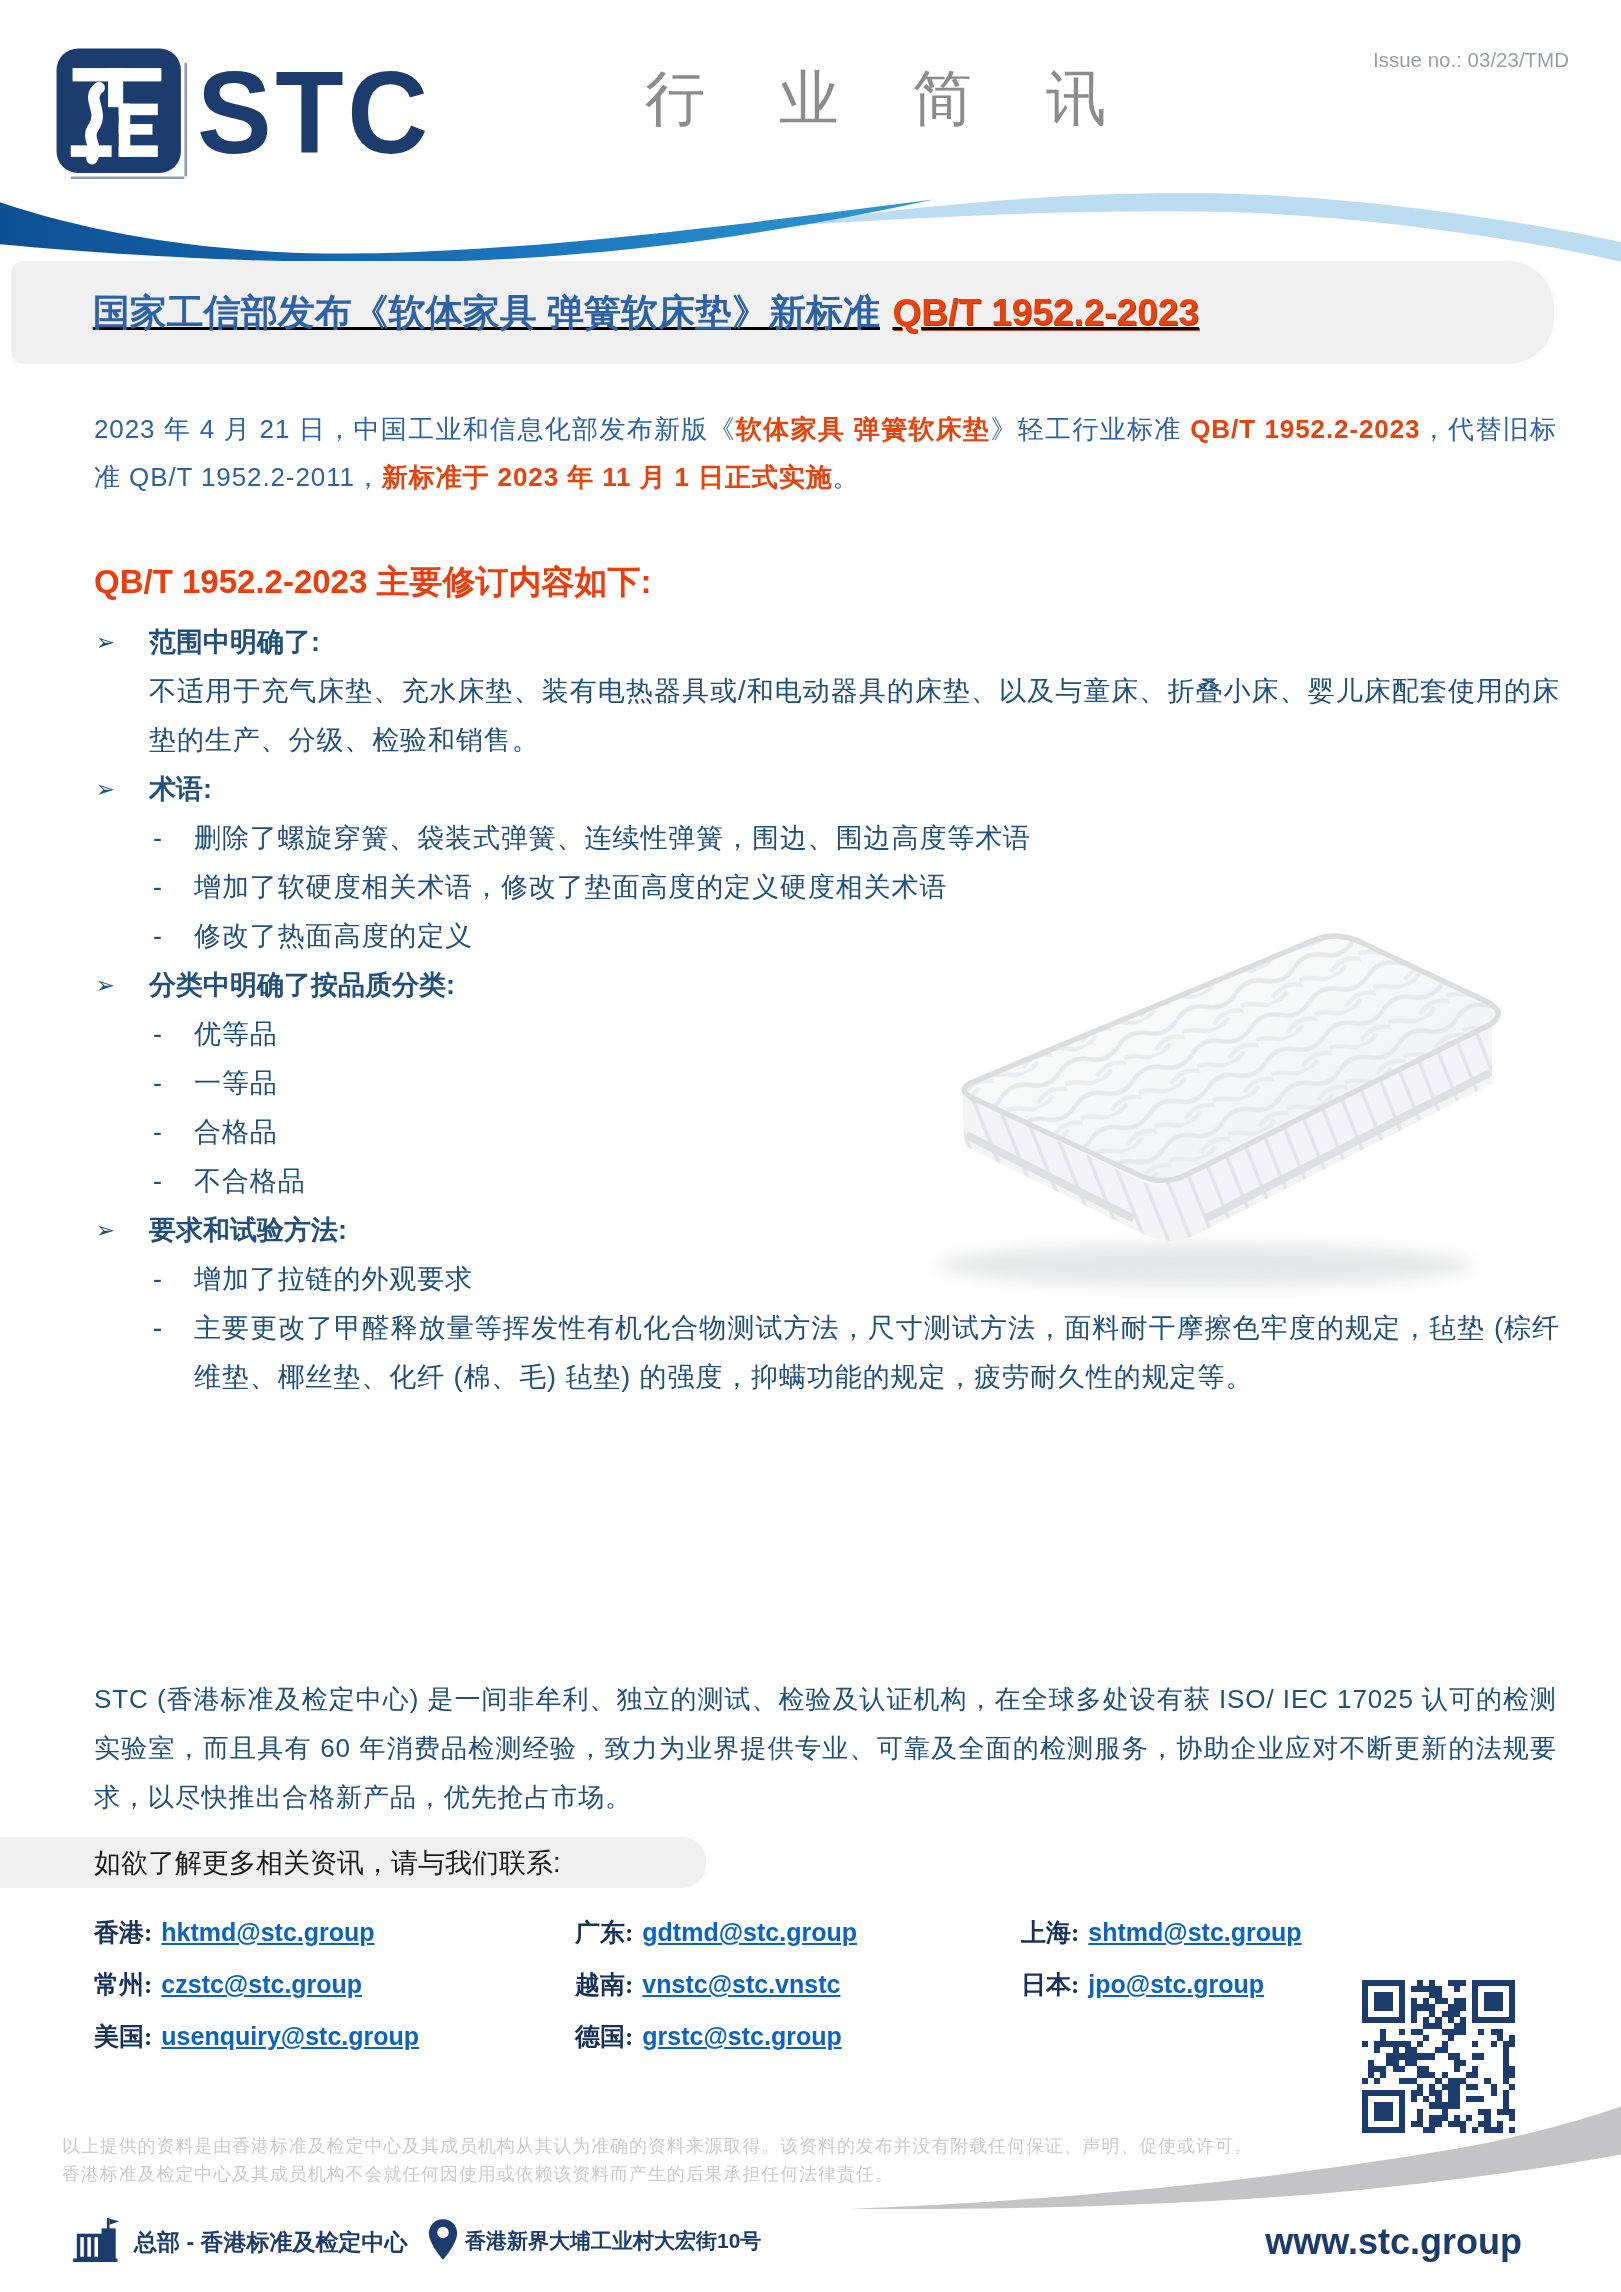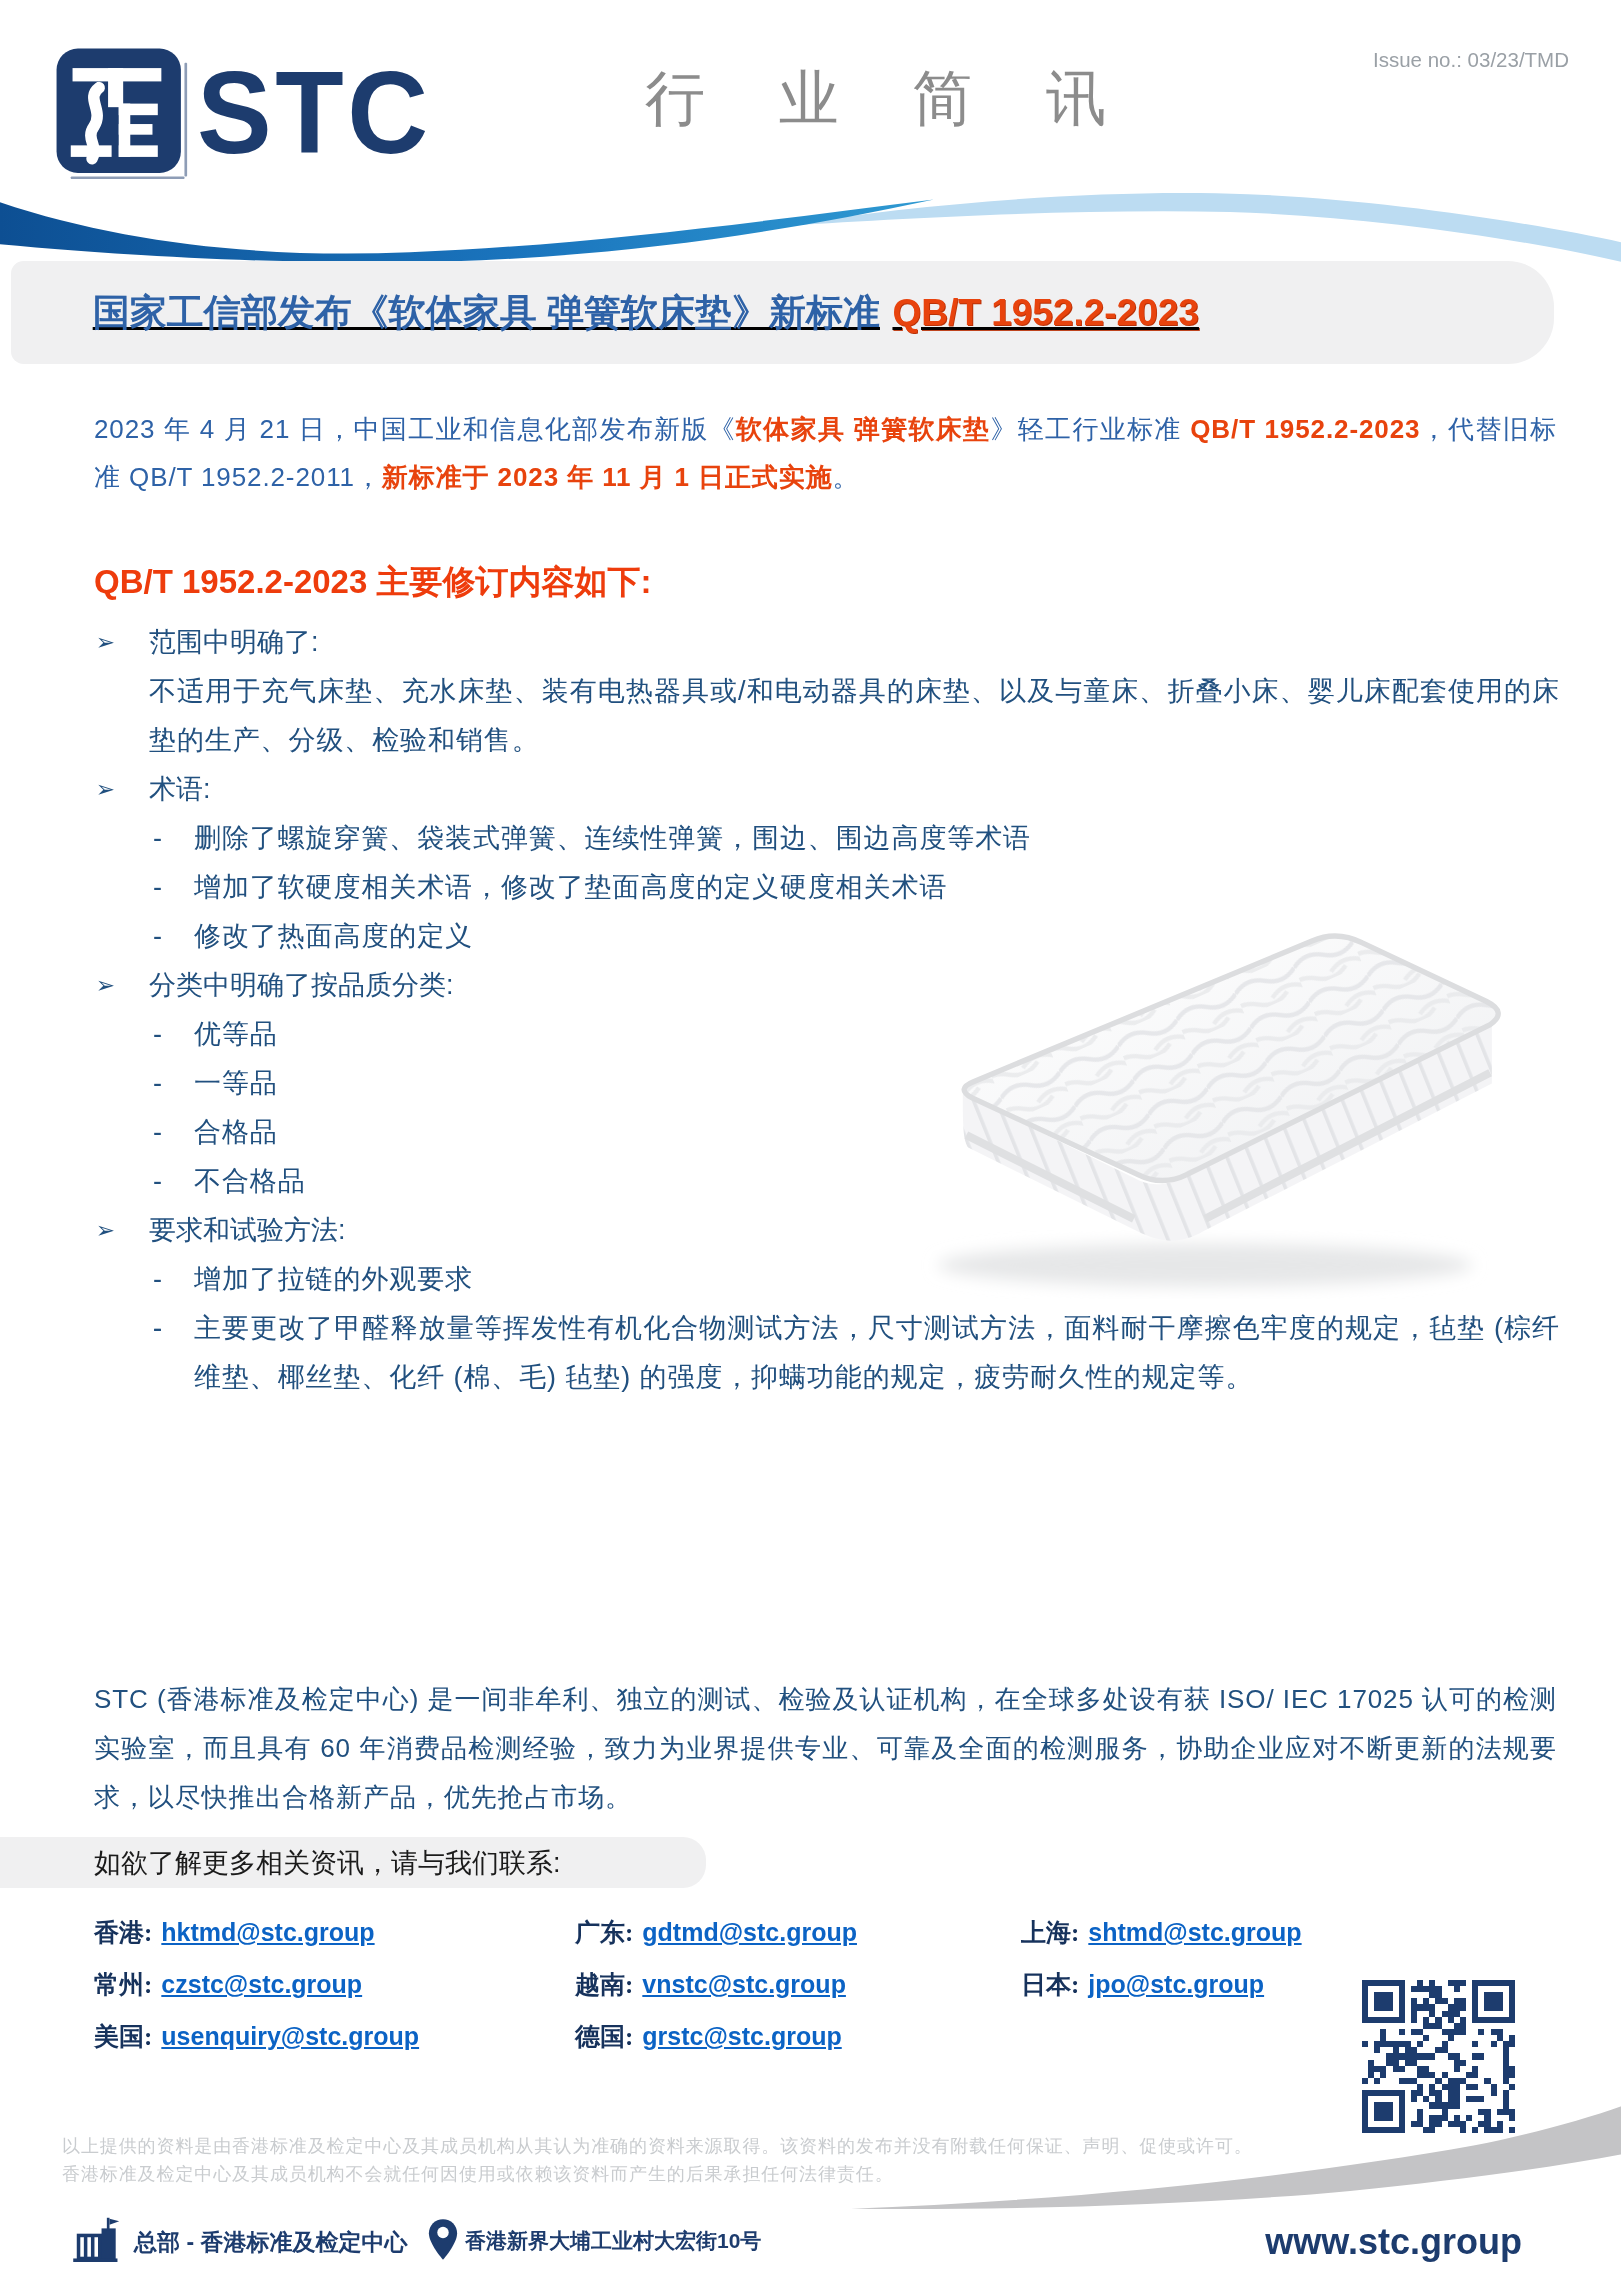--- a/index.html
+++ b/index.html
@@ -37,21 +37,21 @@
     left:94px;top:405px;width:1463px;font-size:26px;line-height:48px;color:var(--blue-title);
     text-align:justify;letter-spacing:0.9px;
   }
   .intro .hl{color:var(--orange);font-weight:bold;}
 
   
   .section-heading{left:94px;top:560px;font-size:33px;font-weight:bold;color:var(--red-heading);white-space:nowrap;}
   .mods{left:94px;top:618px;width:1466px;font-size:27px;line-height:49px;color:var(--blue-text);z-index:2;}
   .bullet{position:relative;padding-left:55px;}
   .bullet .arrow{position:absolute;left:1.8px;top:0;font-size:23px;color:var(--blue-text);}
-  .bullet .btitle{font-weight:normal;}
+  .bullet .btitle{font-weight:bold;}
   .bpara{padding-left:55px;text-align:justify;letter-spacing:0.9px;}
   .ditem{position:relative;padding-left:100px;text-align:justify;letter-spacing:0.9px;}
   .ditem .dash{position:absolute;left:59px;top:0;}
 
   
   .mattress{left:920px;top:916px;width:588px;height:383px;z-index:1;}
 
   
   .about{left:94px;top:1675px;width:1463px;font-size:26px;line-height:49px;color:var(--blue-text);text-align:justify;letter-spacing:0.9px;}
 
@@ -230,21 +230,21 @@
   <div class="contact-cell">
     <span class="clabel">广东:</span><a>gdtmd@stc.group</a>
   </div>
   <div class="contact-cell">
     <span class="clabel">上海:</span><a>shtmd@stc.group</a>
   </div>
   <div class="contact-cell">
     <span class="clabel">常州:</span><a>czstc@stc.group</a>
   </div>
   <div class="contact-cell">
-    <span class="clabel">越南:</span><a>vnstc@stc.group</a>
+    <span class="clabel">越南:</span><a>vnstc@stc.vnstc</a>
   </div>
   <div class="contact-cell">
     <span class="clabel">日本:</span><a>jpo@stc.group</a>
   </div>
   <div class="contact-cell">
     <span class="clabel">美国:</span><a>usenquiry@stc.group</a>
   </div>
   <div class="contact-cell">
     <span class="clabel">德国:</span><a>grstc@stc.group</a>
   </div>

